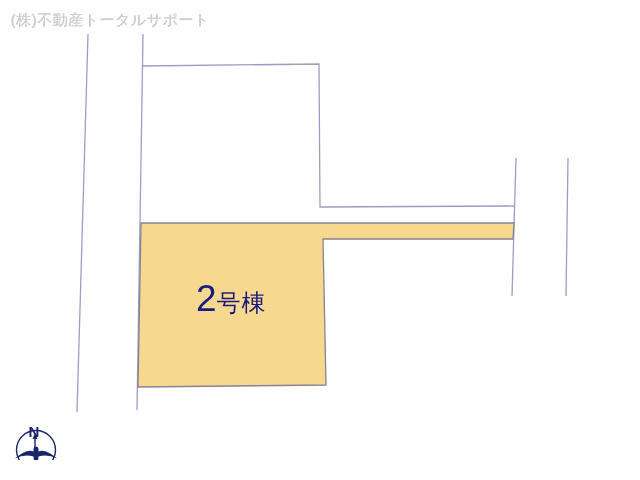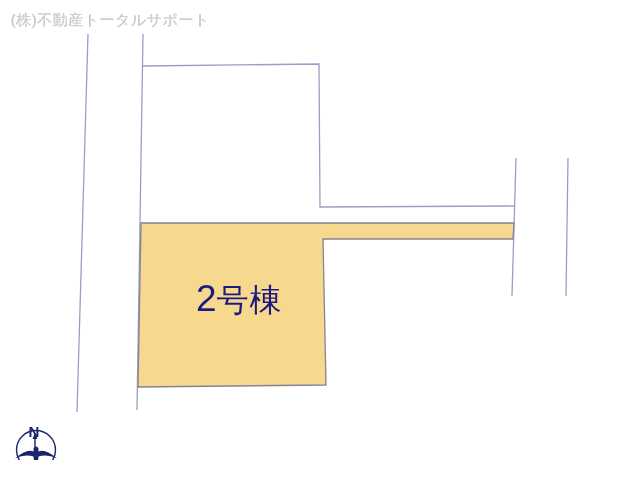--- a/index.html
+++ b/index.html
@@ -55,21 +55,21 @@
     position: absolute;
     left: 196px;
     top: 280px;
     display: flex;
     align-items: baseline;
     color: #1a1a80;
     white-space: nowrap;
     user-select: none;
   }
   .lot-label .num  { font-size: 37px; line-height: 1; }
-  .lot-label .suffix { font-size: 32px; line-height: 1; letter-spacing: 1px; font-family: Liberation Mono, monospace; }
+  .lot-label .suffix { font-size: 24px; line-height: 1; letter-spacing: 1px; font-family: Liberation Mono, monospace; }
 </style>
 </head>
 <body>
 
 <div class="canvas">
 
   <div class="watermark">(株)不動産トータルサポート</div>
 
   <svg class="plan" viewBox="0 0 640 480" xmlns="http://www.w3.org/2000/svg">
 

